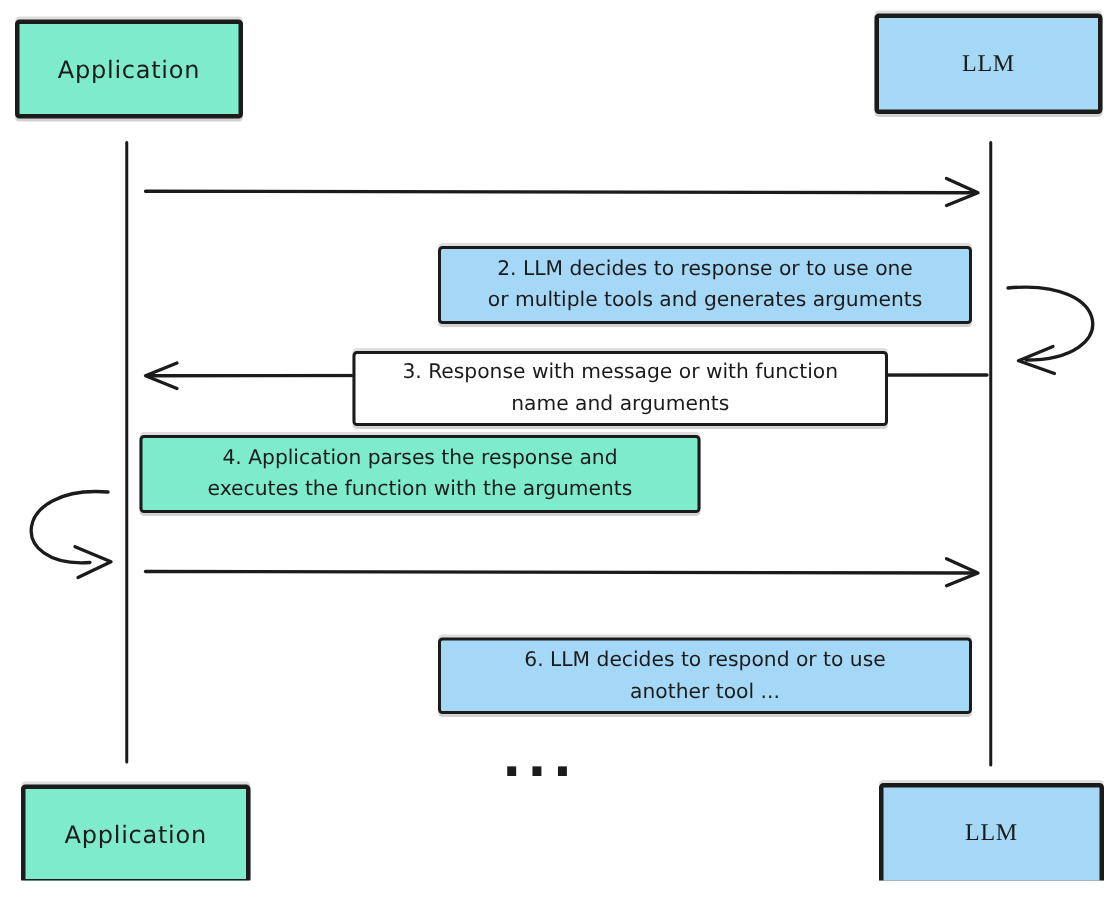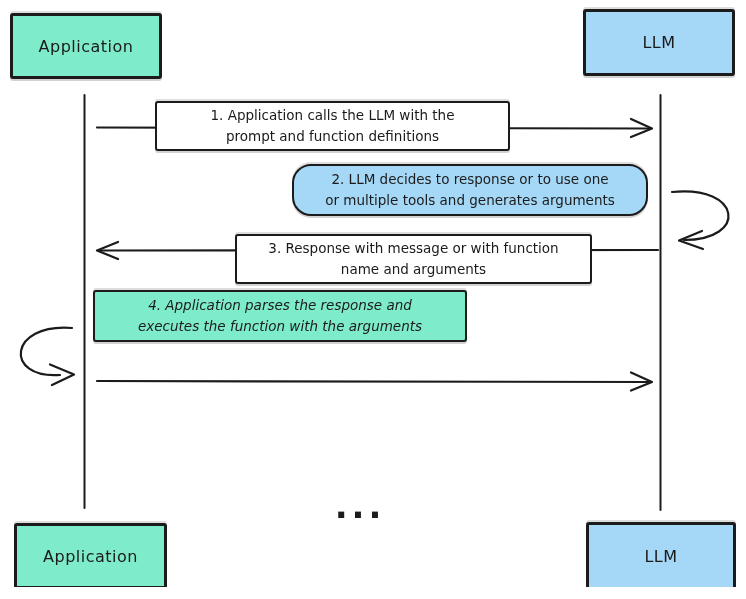--- a/index.html
+++ b/index.html
@@ -49,41 +49,41 @@
     background: var(--message-fill);
     box-shadow: 0 2px 0 rgba(125,125,125,0.35), 0 -2px 0 rgba(125,125,125,0.25);
   }
   .actor {
     border-width: 3px;
     font-size: 16px;
     letter-spacing: 0.5px;
     z-index: 3;
   }
   .actor.app { background: var(--application-fill); }
-  .actor.llm { background: var(--llm-fill); }
+  .actor.llm { background: var(--llm-fill); font-family: Liberation Serif, serif; }
 
   .msg {
     font-size: 13.5px;
     line-height: 21px;
     padding: 2px 4px;
   }
   .msg span { white-space: pre-line; }
-  .msg.app { background: var(--application-fill); font-style: italic; }
+  .msg.app { background: var(--application-fill); }
   .msg.llm { background: var(--llm-fill); }
   .msg.plain { background: var(--message-fill); }
 
   
   #actor-top-left     { left: 10px;  top: 13px;  width: 152px; height: 66px; }
   #actor-top-right    { left: 583px; top: 9px;   width: 152px; height: 67px; }
   #actor-bottom-left  { left: 14px;  top: 523px; width: 153px; height: 66px; }
   #actor-bottom-right { left: 586px; top: 522px; width: 150px; height: 68px; }
 
   
   #msg-1 { left: 155px; top: 101px; width: 355px; height: 50px; }
-  #msg-2 { left: 292px; top: 164px; width: 356px; height: 52px; border-radius: 19px; }
+  #msg-2 { left: 292px; top: 164px; width: 356px; height: 52px; }
   #msg-3 { left: 235px; top: 234px; width: 357px; height: 50px; }
   #msg-4 { left: 93px;  top: 290px; width: 374px; height: 52px; }
   #msg-5 { left: 158px; top: 356px; width: 350px; height: 48px; }
   #msg-6 { left: 292px; top: 425px; width: 356px; height: 51px; }
 
   .ellipsis {
     position: absolute;
     left: 324px; top: 486px;
     width: 72px;
     z-index: 2;
@@ -136,32 +136,32 @@
   <div class="box actor llm" id="actor-top-right">
     <span>LLM</span>
   </div>
   <div class="box actor app" id="actor-bottom-left">
     <span>Application</span>
   </div>
   <div class="box actor llm" id="actor-bottom-right">
     <span>LLM</span>
   </div>
 
-  <div class="box msg plain" id="msg-1">
-    <span>1. Application calls the LLM with the
-prompt and function definitions</span>
-  </div>
   <div class="box msg llm" id="msg-2">
     <span>2. LLM decides to response or to use one
 or multiple tools and generates arguments</span>
   </div>
   <div class="box msg plain" id="msg-3">
     <span>3. Response with message or with function
 name and arguments</span>
   </div>
   <div class="box msg app" id="msg-4">
     <span>4. Application parses the response and
 executes the function with the arguments</span>
   </div>
+  <div class="box msg llm" id="msg-6">
+    <span>6. LLM decides to respond or to use
+another tool ...</span>
+  </div>
 
   <div class="ellipsis">...</div>
 
 </div>
 
 </body></html>

